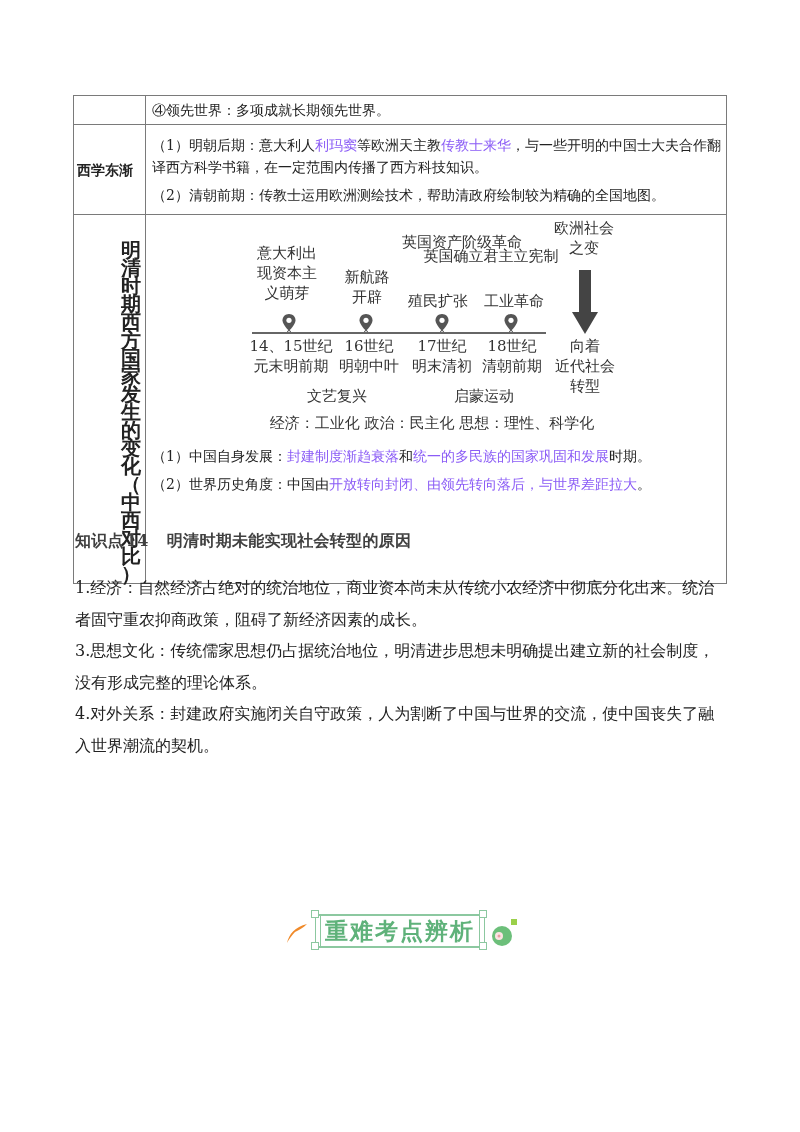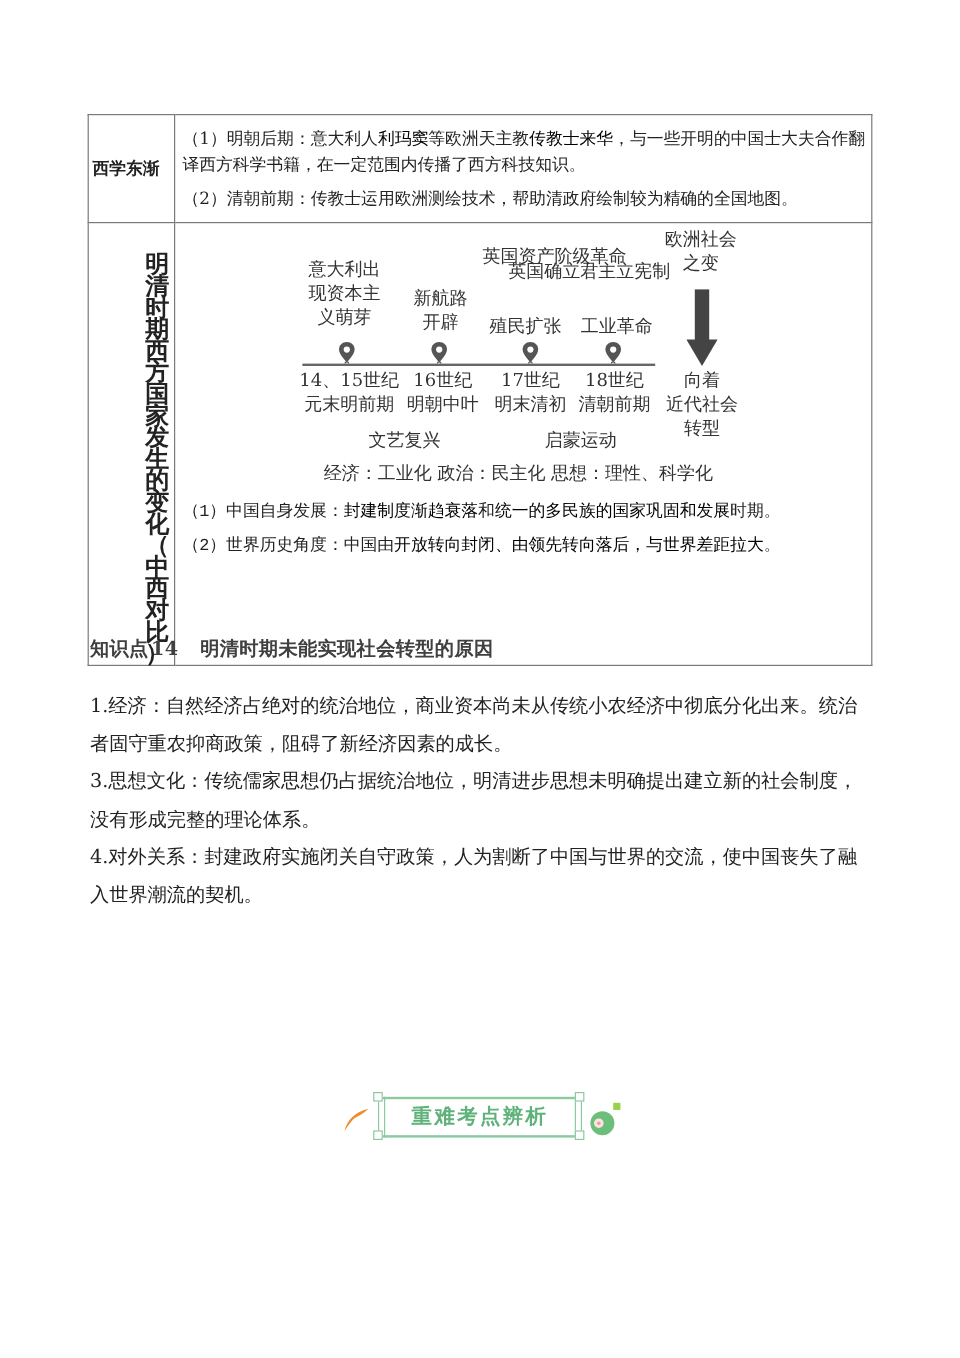--- a/index.html
+++ b/index.html
@@ -3,58 +3,62 @@
 <meta charset="utf-8">
 <style>
   * { box-sizing: border-box; margin: 0; padding: 0; }
   html, body { width: 800px; height: 1132px; background: #ffffff; }
   body { position: relative; font-family: "DejaVu Serif", "Liberation Serif", serif; color: #222; overflow: hidden; }
 
   .tbl { position: absolute; left: 73px; top: 95px; width: 654px; border-collapse: collapse; }
   .tbl td { border: 1.5px solid #7a7a7a; vertical-align: middle; font-size: 14px; line-height: 22px; }
   .tbl td.label { width: 79px; font-family: "DejaVu Sans", "Liberation Sans", sans-serif; font-weight: bold; font-size: 14px; padding: 0 3px; }
   .tbl td.content { padding: 2px 4px 2px 6px; }
-  .red { color: #000000; }
+  .red { color: #8b5cf6; }
   .p { margin: 1px 0; }
   .p + .p { margin-top: 6px; }
 
   .row1 td { height: 29px; }
   .row2 td { height: 90px; }
   .row3 td { height: 283px; vertical-align: top; }
 
   .vlabel { font-family: Liberation Sans, sans-serif; font-weight: bold; font-size: 20px; line-height: 18px; text-align: justify; letter-spacing: 0; padding-top: 8px; margin-left: 44px; }
   .vlabel span { display: inline-block; width: 18px; text-align: center; }
 
   .diagram { position: relative; width: 570px; height: 225px; }
   .dtext { position: absolute; font-size: 15px; line-height: 20px; text-align: center; color: #333; white-space: nowrap; font-family: "DejaVu Serif", "Liberation Serif", serif; }
   .tline { position: absolute; left: 100px; top: 117px; width: 294px; height: 1.5px; background: #666; }
   .pin { position: absolute; width: 14px; height: 18px; }
   .arrow { position: absolute; }
 
-  .notes { padding-top: 4px; font-family: Liberation Mono, monospace; }
+  .notes { padding-top: 4px; }
   .notes .p { font-size: 14px; line-height: 22px; }
 
   .h14 { position: absolute; left: 75px; top: 531px; font-family: "DejaVu Sans", "Liberation Sans", sans-serif; font-weight: bold; font-size: 16px; color: #404040; letter-spacing: 0.3px; white-space: nowrap; }
   .h14 .num { font-family: "DejaVu Serif", "Liberation Serif", serif; margin-left: 2px; margin-right: 18px; }
 
   .body-list { position: absolute; left: 75px; top: 572px; width: 652px; font-size: 16px; line-height: 31.5px; color: #222; }
 
   .banner { position: absolute; left: 285px; top: 908px; width: 235px; height: 46px; }
   .banner .frame { position: absolute; left: 30px; top: 6px; width: 170px; height: 34px; border-top: 2px solid #8cc8a0; border-bottom: 2px solid #8cc8a0; }
   .banner .frame::before, .banner .frame::after { content: ""; position: absolute; top: -2px; bottom: -2px; width: 4px; border-left: 1.5px solid #8cc8a0; border-right: 1.5px solid #8cc8a0; }
   .banner .frame::before { left: 0; }
   .banner .frame::after { right: 0; }
   .banner .corner { position: absolute; width: 8px; height: 8px; border: 1.5px solid #8cc8a0; background: #fff; }
-  .banner .txt { position: absolute; left: 30px; top: 6px; width: 170px; height: 34px; line-height: 34px; text-align: center; font-family: "DejaVu Sans", "Liberation Sans", sans-serif; font-weight: bold; font-size: 17px; color: #5fb27a; letter-spacing: 2px; }
+  .banner .txt { position: absolute; left: 30px; top: 6px; width: 170px; height: 34px; line-height: 34px; text-align: center; font-family: "DejaVu Sans", "Liberation Sans", sans-serif; font-weight: bold; font-size: 23px; color: #5fb27a; letter-spacing: 2px; }
 </style>
 </head>
 <body>
 
 <table class="tbl">
   <tbody>
+      <tr class="row1">
+    <td class="label"></td>
+    <td class="content">④领先世界：多项成就长期领先世界。</td>
+  </tr>
   <tr class="row2">
     <td class="label">西学东渐</td>
     <td class="content">
       <div class="p"><span>（1）明朝后期：意大利人</span><span class="red">利玛窦</span><span>等欧洲天主教</span><span class="red">传教士来华</span><span>，与一些开明的中国士大夫合作翻译西方科学书籍，在一定范围内传播了西方科技知识。</span></div>
       <div class="p">（2）清朝前期：传教士运用欧洲测绘技术，帮助清政府绘制较为精确的全国地图。</div>
     </td>
   </tr>
   <tr class="row3">
     <td class="label" style="vertical-align: top; padding-top: 0;">
       <div class="vlabel" id="vlabel" style="margin-top: 18px;"><span>明</span><span>清</span><span>时</span><span>期</span><span>西</span><span>方</span><span>国</span><span>家</span><span>发</span><span>生</span><span>的</span><span>变</span><span>化</span><span>（</span><span>中</span><span>西</span><span>对</span><span>比</span><span>）</span></div>

